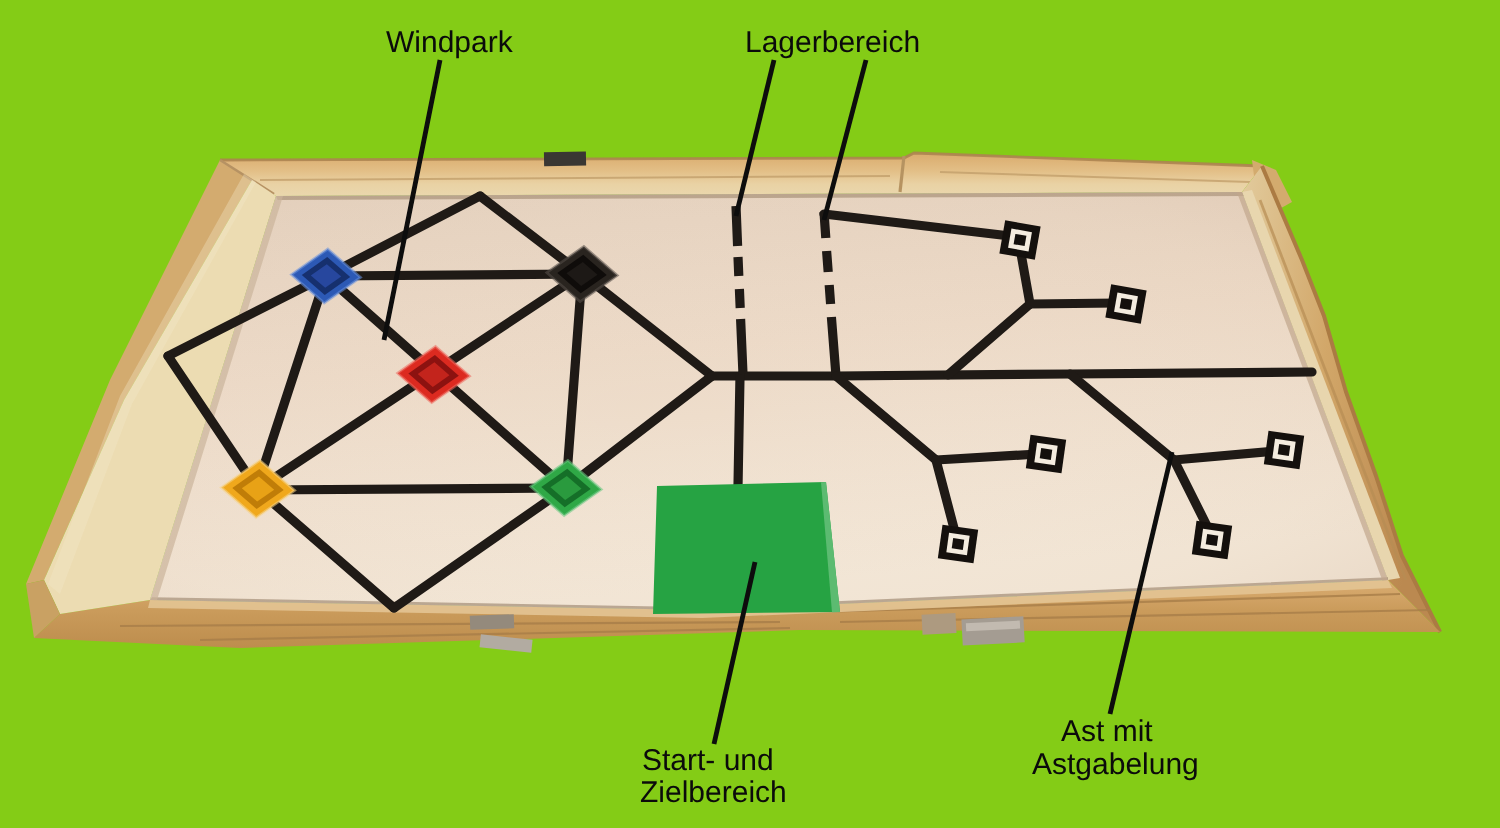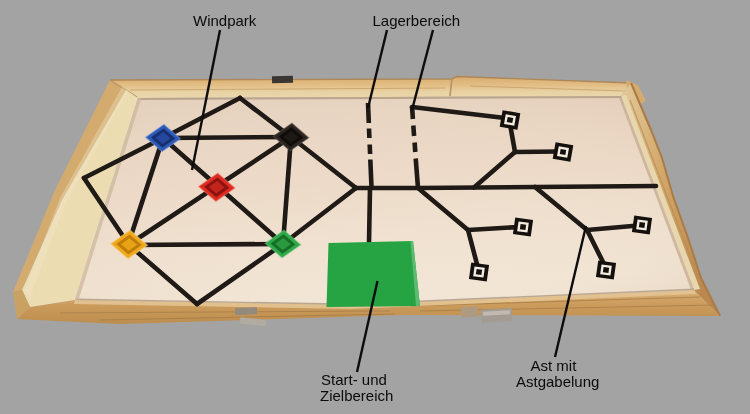--- a/index.html
+++ b/index.html
@@ -1,16 +1,16 @@
 <!DOCTYPE html>
 <html><head>
 <meta charset="utf-8">
 <style>
 html,body{margin:0;padding:0;background:#ffffff;}
-#stage{position:relative;width:750px;height:414px;background:#a3a3a3;overflow:hidden;
+#stage{position:relative;width:750px;height:414px;background:#84cc16;overflow:hidden;
   font-family:"Liberation Sans", sans-serif;}
 svg{position:absolute;left:0;top:0;}
 </style>
 </head>
 <body>
 <div id="stage">
 <svg width="750" height="414" viewBox="0 0 750 414">
 <defs>
 <linearGradient id="surf" x1="0" y1="0" x2="0.25" y2="1">
  <stop offset="0" stop-color="#e4d1be"></stop>

